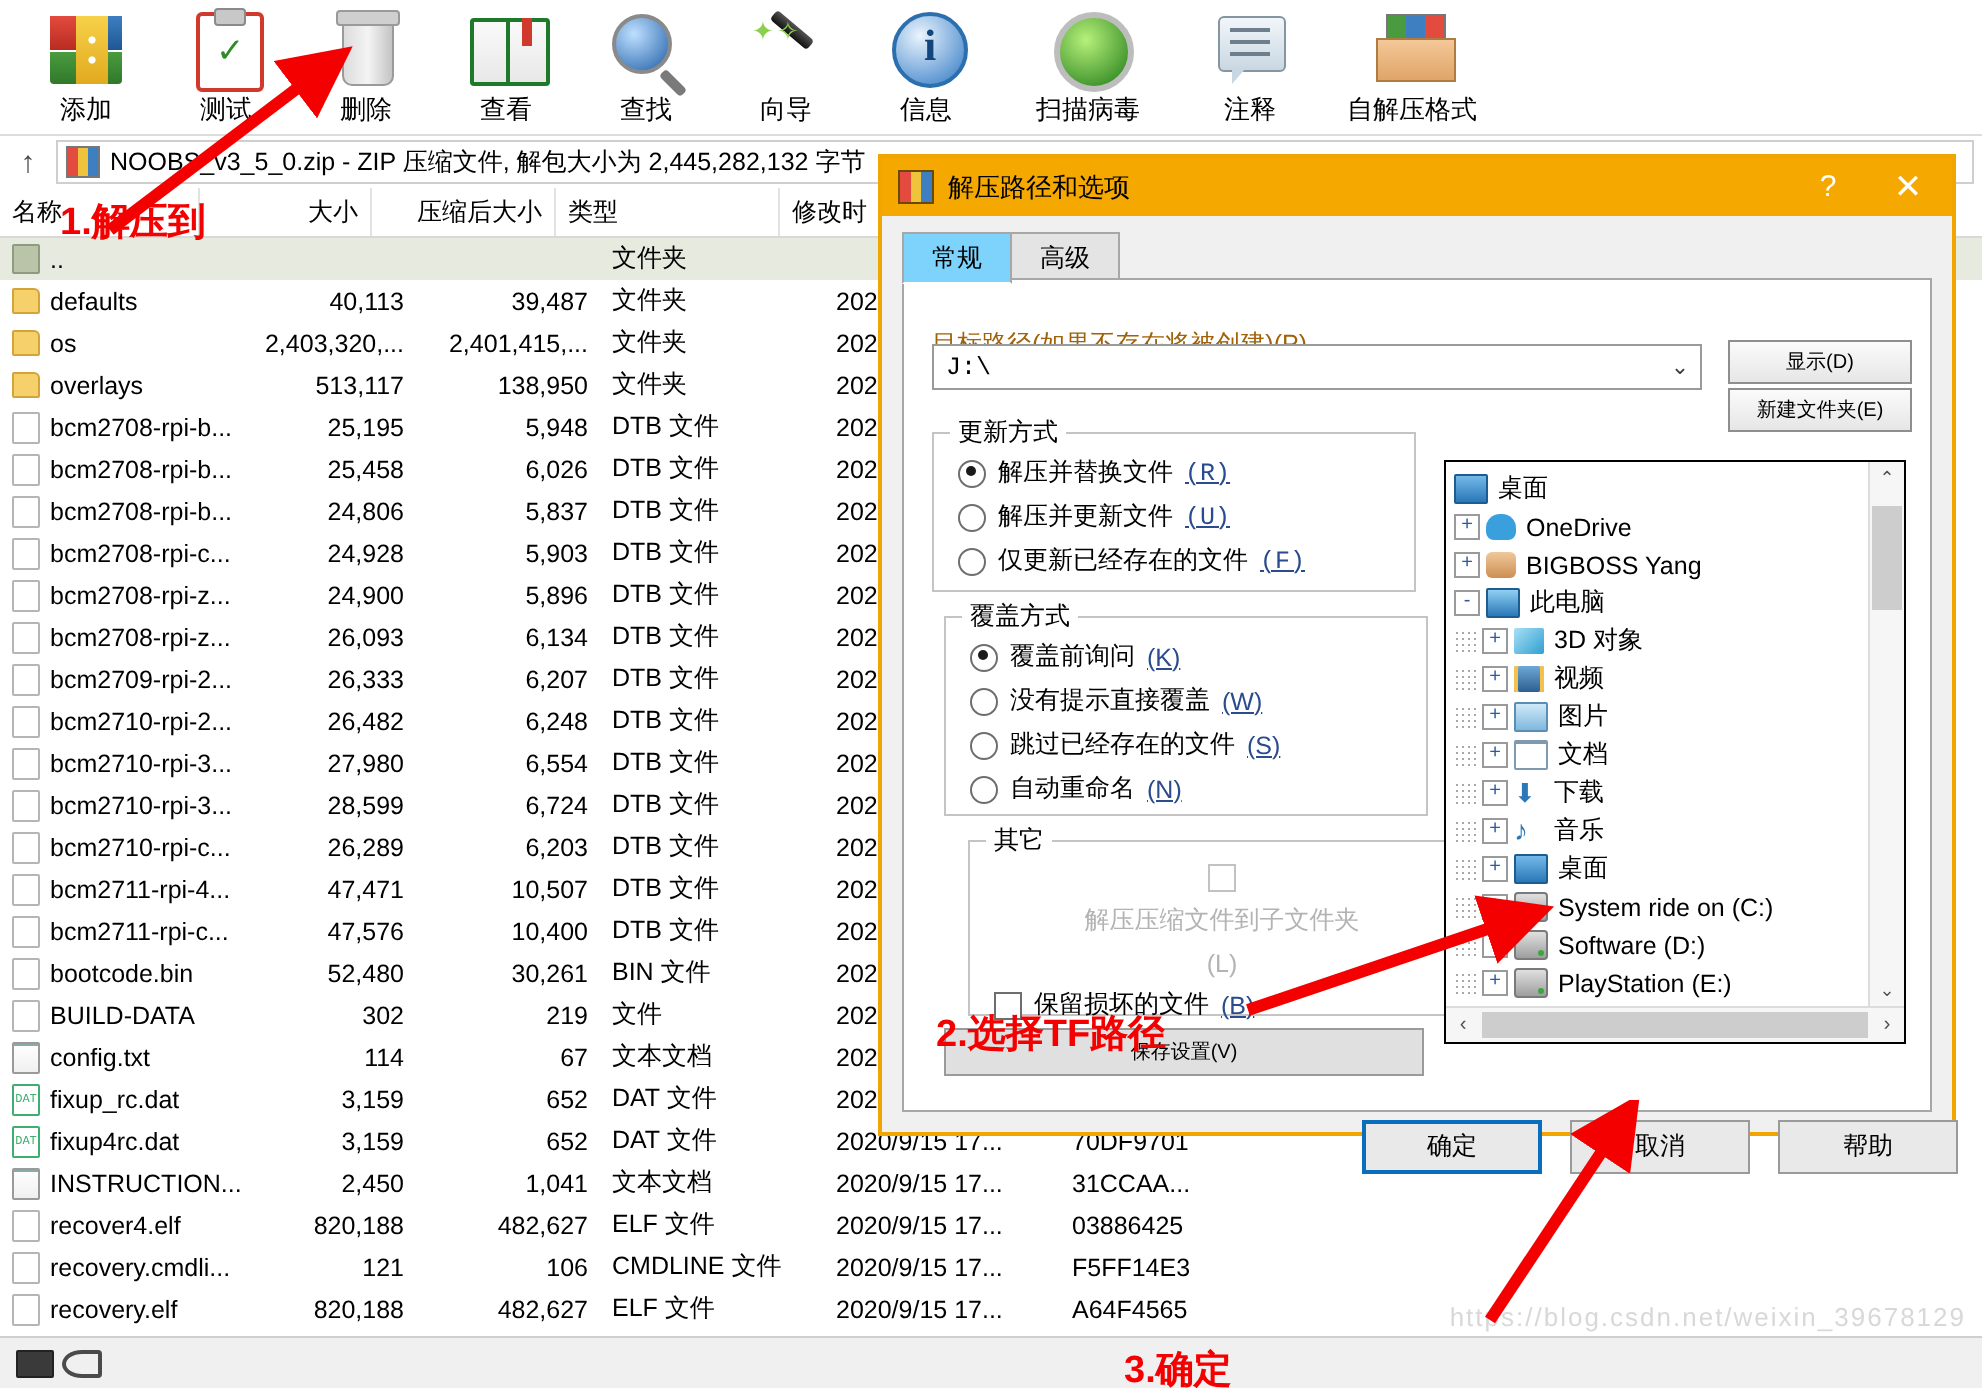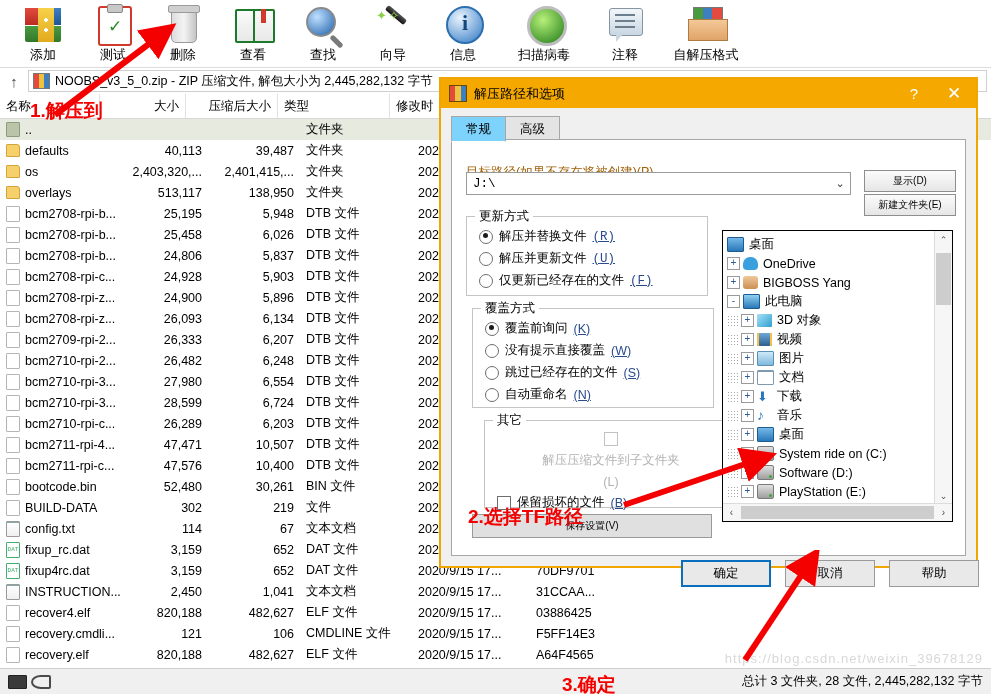--- a/index.html
+++ b/index.html
@@ -610,21 +610,20 @@
           <div class="cr">A64F4565</div>
         </div>
       </div>
   </div>
 
   <div class="statusbar">
     <div class="sb-left">
       <div class="sb-disp"></div>
       <div class="sb-key"></div>
     </div>
-    <div>总计 3 文件夹, 28 文件, 2,445,282,132 字节</div>
   </div>
 
   <div class="wm">https://blog.csdn.net/weixin_39678129</div>
 
   <div class="dialog">
     <div class="dlg-title">
       <div class="dlg-ico"></div>
       <div class="dlg-title-text">解压路径和选项</div>
       <div class="dlg-help">?</div>
       <div class="dlg-close">✕</div>

